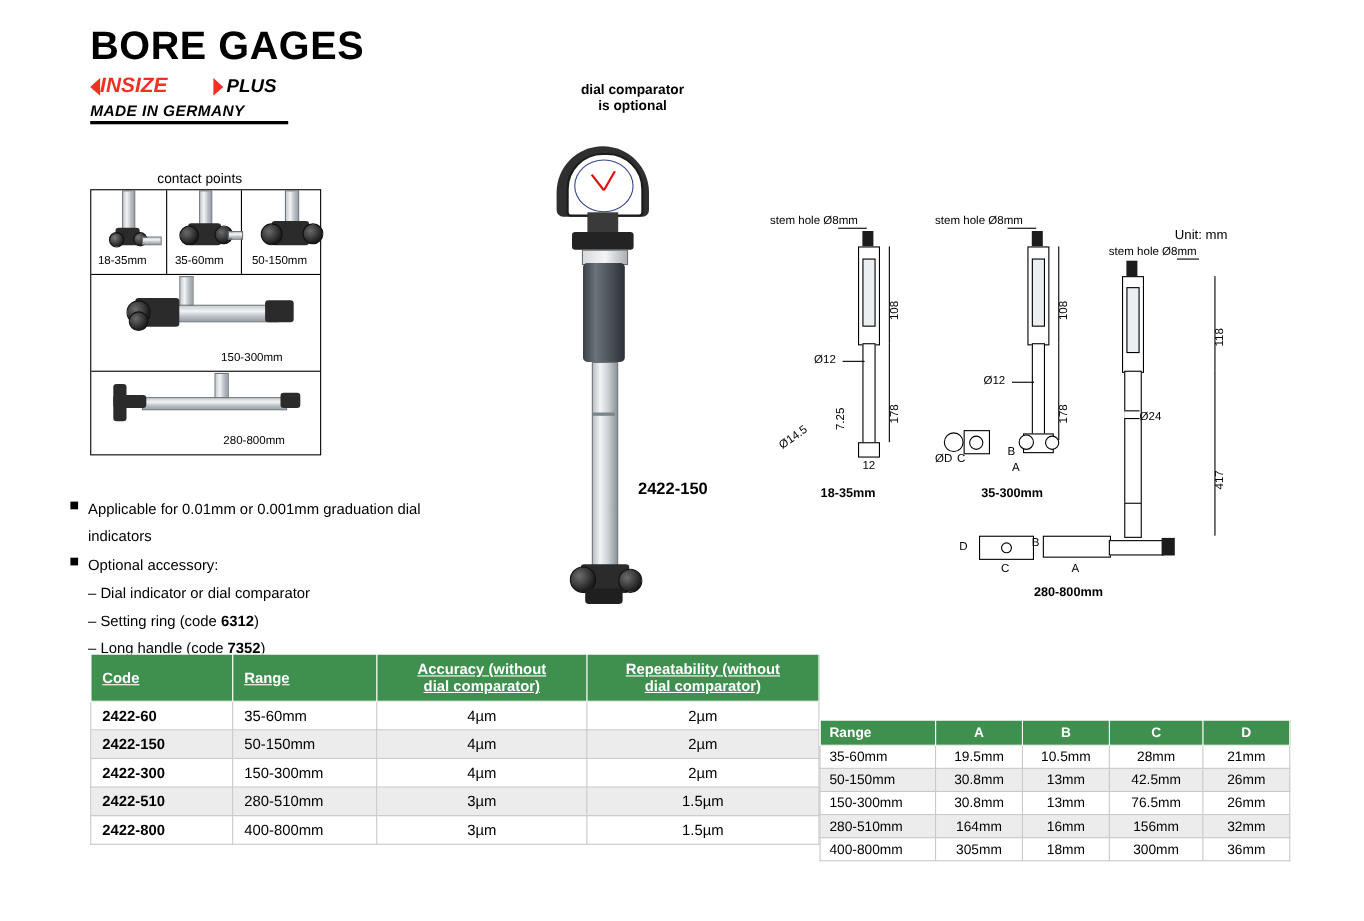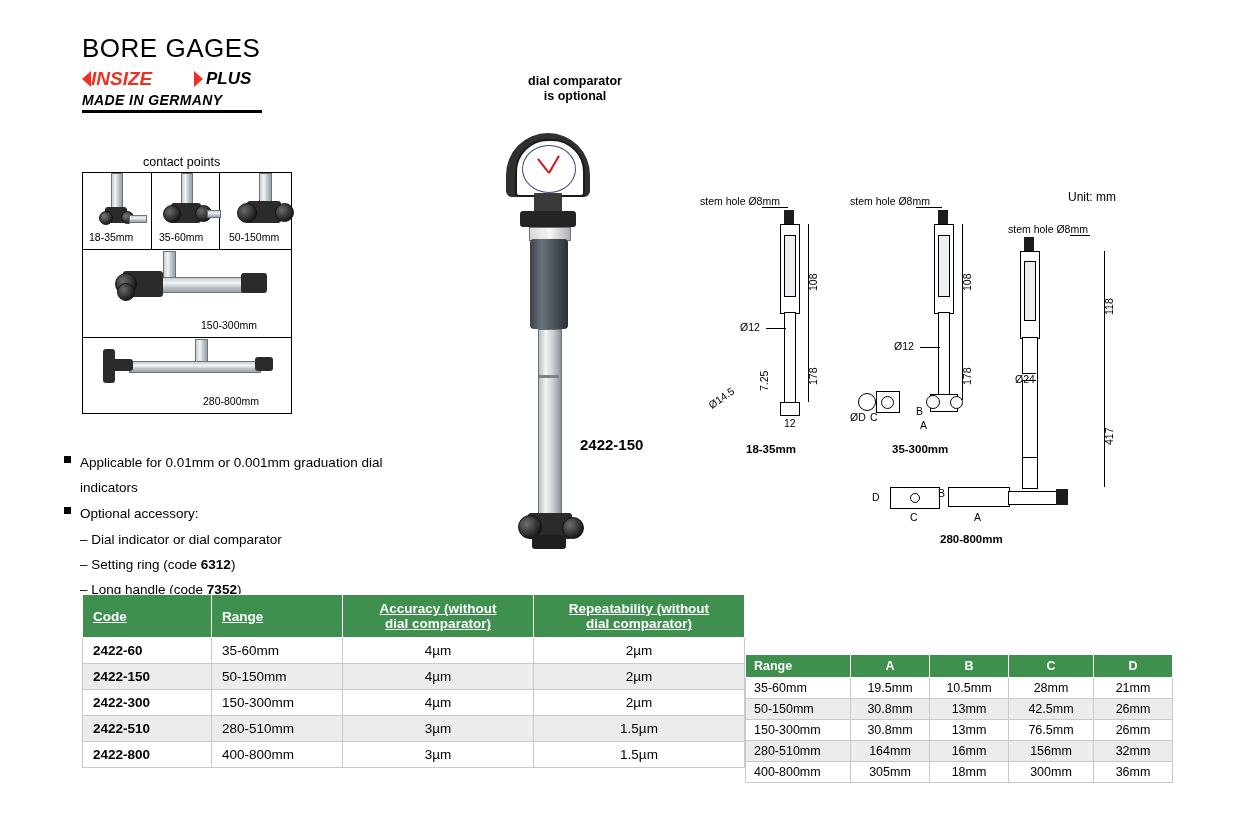--- a/index.html
+++ b/index.html
@@ -8,22 +8,22 @@
     background:#ffffff;
     font-family:"Liberation Sans", sans-serif;
     color:#000;
     position:relative;
     overflow:hidden;
   }
   .abs{position:absolute;}
 
   
   #title{
-    left:82px;top:33px;
-    font-size:26px;font-weight:normal;letter-spacing:0.5px;
+    left:82px;top:21px;
+    font-size:36px;font-weight:bold;letter-spacing:0.5px;
   }
   #brand{left:82px;top:68px;width:190px;height:22px;}
   #brand .arrow-l{
     position:absolute;left:0;top:3px;width:0;height:0;
     border-top:8px solid transparent;border-bottom:8px solid transparent;
     border-right:9px solid #ee3124;
   }
   #brand .ins{
     position:absolute;left:9px;top:0px;
     font-size:19px;font-weight:bold;font-style:italic;color:#ee3124;
@@ -64,21 +64,21 @@
   #bullets .b{position:relative;padding-left:16px;margin-bottom:1px;}
   #bullets .b:before{content:"";position:absolute;left:0;top:6px;width:7px;height:7px;background:#000;}
   #bullets .sub{padding-left:16px;}
   #bullets b{font-weight:bold;}
 
   
   #optional-note{left:485px;top:74px;width:180px;text-align:center;font-size:12.5px;font-weight:bold;line-height:15px;}
   #model-code{left:580px;top:436px;font-size:15px;font-weight:bold;}
 
   
-  #unit{left:1068px;top:190px;font-size:12px;}
+  #unit{left:1068px;top:206px;font-size:12px;}
   .dimline{position:absolute;background:#000;}
   .dimtxt{position:absolute;font-size:10.5px;}
   .dimtxt-v{position:absolute;font-size:10.5px;transform:rotate(-90deg);transform-origin:left top;white-space:nowrap;}
   .drw-cap{position:absolute;font-size:11.5px;font-weight:bold;}
   .lead{position:absolute;background:#000;height:1px;}
   .tube{position:absolute;border:1px solid #000;background:#fff;}
 
   
   #spec-table{left:82px;top:594px;border-collapse:collapse;font-size:13.5px;}
   #spec-table th{
@@ -266,21 +266,21 @@
   <div class="tube" style="left:24px;top:46px;width:10px;height:58px;background:#eceff1;"></div>
   <div class="tube" style="left:22px;top:122px;width:14px;height:120px;"></div>
   <div class="tube" style="left:22px;top:242px;width:14px;height:30px;"></div>
 
   <div class="abs" style="left:22px;top:158px;width:14px;height:6px;background:#fff;border-top:1px solid #000;border-bottom:1px solid #000;"></div>
 
   <div class="dimline" style="left:104px;top:36px;width:1px;height:86px;"></div>
   <div class="dimtxt-v" style="left:103px;top:100px;">118</div>
   <div class="dimline" style="left:104px;top:122px;width:1px;height:150px;"></div>
   <div class="dimtxt-v" style="left:103px;top:230px;">417</div>
-  <div class="dimtxt" style="left:15px;top:158px;">Ø24</div>
+  <div class="dimtxt" style="left:36px;top:158px;">Ø24</div>
 
   <div class="tube" style="left:-110px;top:272px;width:48px;height:20px;"></div>
   <div class="abs" style="left:-90px;top:278px;width:8px;height:8px;border-radius:50%;border:1px solid #000;"></div>
   <div class="dimtxt" style="left:-128px;top:276px;">D</div>
   <div class="dimtxt" style="left:-90px;top:296px;">C</div>
 
   <div class="tube" style="left:-52px;top:272px;width:60px;height:18px;"></div>
   <div class="tube" style="left:8px;top:276px;width:48px;height:12px;"></div>
   <div class="abs" style="left:56px;top:274px;width:12px;height:16px;background:#1c1c1c;"></div>
   <div class="dimtxt" style="left:-62px;top:272px;">B</div>

